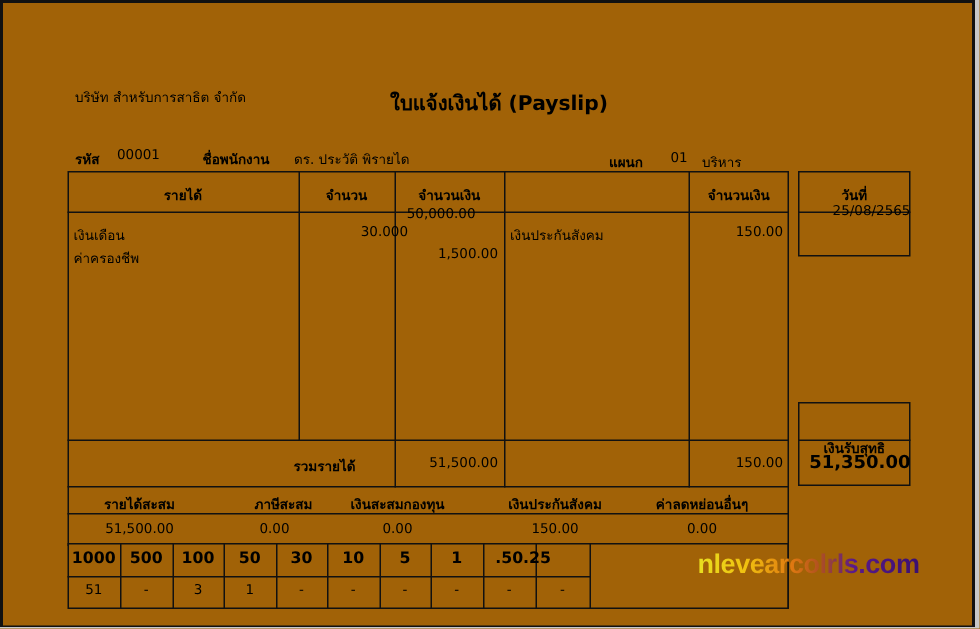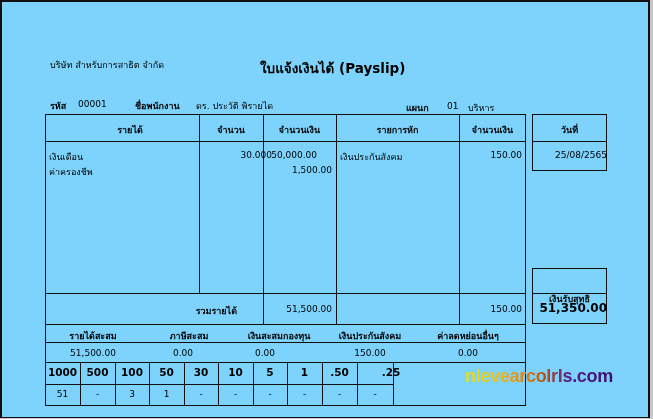--- a/index.html
+++ b/index.html
@@ -2,21 +2,21 @@
 <html><head>
 <meta charset="utf-8">
 <style>
   html, body { margin: 0; padding: 0; }
   body {
     width: 653px; height: 419px; background: #c8c8c8; position: relative; overflow: hidden;
     font-family: "DejaVu Sans", sans-serif; color: #000;
   }
   .page {
     position: absolute; left: 0; top: 0; width: 650px; height: 418px;
-    background: #7dd3fc; border: 1px solid #111; border-width: 2px 2px 1px 2px; box-sizing: border-box;
+    background: #a16207; border: 1px solid #111; border-width: 2px 2px 1px 2px; box-sizing: border-box;
   }
   .abs { position: absolute; }
   .company { left: 48px; top: 56px; font-size: 9px; }
   .doc-title { left: 258px; top: 55px; font-size: 13.5px; font-weight: bold; }
   .emp-code-label { left: 48px; top: 97px; font-size: 9px; font-weight: bold; }
   .emp-code { left: 76px; top: 97px; font-size: 9px; }
   .emp-name-label { left: 133px; top: 97px; font-size: 9px; font-weight: bold; }
   .emp-name { left: 194px; top: 97px; font-size: 9px; }
   .dept-label { left: 404px; top: 99px; font-size: 9px; font-weight: bold; }
   .dept-code { left: 445px; top: 99px; font-size: 9px; }
@@ -61,48 +61,47 @@
 
   <div class="box" style="left:43px; top:112px; width:481px; height:211px;"></div>
   <div class="hline" style="left:43px; top:139px; width:481px;"></div>
   <div class="hline" style="left:43px; top:291px; width:481px;"></div>
 
   <div class="vline" style="left:197px; top:112px; height:180px;"></div>
   <div class="vline" style="left:261px; top:112px; height:211px;"></div>
   <div class="vline" style="left:334px; top:112px; height:211px;"></div>
   <div class="vline" style="left:457px; top:112px; height:211px;"></div>
 
-  <div class="cell hdr center" style="left:27px; width:154px; top:121px;padding-left:24px;">รายได้</div>
+  <div class="cell hdr center" style="left:43px; width:154px; top:121px;">รายได้</div>
   <div class="cell hdr center" style="left:197px; width:64px; top:121px;">จำนวน</div>
   <div class="cell hdr center" style="left:261px; width:73px; top:121px;">จำนวนเงิน</div>
-  <div class="cell hdr center" style="left:334px; width:123px; top:121px;">รายการหัก</div>
   <div class="cell hdr center" style="left:457px; width:67px; top:121px;">จำนวนเงิน</div>
 
   <div class="cell" style="left:47px; top:148px;">เงินเดือน</div>
   <div class="cell right" style="left:212px; width:58px; top:148px;">30.000</div>
-  <div class="cell right" style="left:261px; width:54px; top:148px;">50,000.00</div>
+  <div class="cell right" style="left:261px; width:54px; top:136px;">50,000.00</div>
 
   <div class="cell" style="left:47px; top:163px;">ค่าครองชีพ</div>
   <div class="cell right" style="left:197px; width:58px; top:163px;"></div>
   <div class="cell right" style="left:261px; width:69px; top:163px;">1,500.00</div>
 
   <div class="cell" style="left:338px; top:148px;">เงินประกันสังคม</div>
   <div class="cell right" style="left:457px; width:63px; top:148px;">150.00</div>
 
   <div class="cell hdr right" style="left:43px; width:192px; top:302px;">รวมรายได้</div>
   <div class="cell right" style="left:261px; width:69px; top:302px;">51,500.00</div>
   <div class="cell right" style="left:457px; width:63px; top:302px;">150.00</div>
 
   <div class="vline" style="left:43px; top:322px; height:40px;"></div>
   <div class="vline" style="left:523px; top:322px; height:82px;"></div>
   <div class="hline" style="left:43px; top:340px; width:481px;"></div>
 
   <div class="cell hdr center" style="left:43px; width:96px; top:327px;">รายได้สะสม</div>
   <div class="cell hdr center" style="left:139px; width:96px; top:327px;">ภาษีสะสม</div>
-  <div class="cell hdr center" style="left:229px; width:96px; top:327px;">เงินสะสมกองทุน</div>
+  <div class="cell hdr center" style="left:215px; width:96px; top:327px;">เงินสะสมกองทุน</div>
   <div class="cell hdr center" style="left:320px; width:96px; top:327px;">เงินประกันสังคม</div>
   <div class="cell hdr center" style="left:418px; width:96px; top:327px;">ค่าลดหย่อนอื่นๆ</div>
 
   <div class="cell center" style="left:43px; width:96px; top:346px;">51,500.00</div>
   <div class="cell center" style="left:133px; width:96px; top:346px;">0.00</div>
   <div class="cell center" style="left:215px; width:96px; top:346px;">0.00</div>
   <div class="cell center" style="left:320px; width:96px; top:346px;">150.00</div>
   <div class="cell center" style="left:418px; width:96px; top:346px;">0.00</div>
 
   <div class="box" style="left:43px; top:360px; width:481px; height:44px;"></div>
@@ -120,37 +119,37 @@
 
   <div class="cell denom-hdr center" style="left:43px; width:35px; top:364px;">1000</div>
   <div class="cell denom-hdr center" style="left:78px; width:35px; top:364px;">500</div>
   <div class="cell denom-hdr center" style="left:113px; width:34px; top:364px;">100</div>
   <div class="cell denom-hdr center" style="left:147px; width:35px; top:364px;">50</div>
   <div class="cell denom-hdr center" style="left:182px; width:34px; top:364px;">30</div>
   <div class="cell denom-hdr center" style="left:216px; width:35px; top:364px;">10</div>
   <div class="cell denom-hdr center" style="left:251px; width:34px; top:364px;">5</div>
   <div class="cell denom-hdr center" style="left:285px; width:35px; top:364px;">1</div>
   <div class="cell denom-hdr center" style="left:320px; width:35px; top:364px;">.50</div>
-  <div class="cell denom-hdr center" style="left:371px; width:36px; top:364px;">.25</div>
+  <div class="cell denom-hdr center" style="left:338px; width:36px; top:364px;">.25</div>
 
   <div class="cell denom-val center" style="left:43px; width:35px; top:387px;">51</div>
   <div class="cell denom-val center" style="left:78px; width:35px; top:387px;">-</div>
   <div class="cell denom-val center" style="left:113px; width:34px; top:387px;">3</div>
   <div class="cell denom-val center" style="left:147px; width:35px; top:387px;">1</div>
   <div class="cell denom-val center" style="left:182px; width:34px; top:387px;">-</div>
   <div class="cell denom-val center" style="left:216px; width:35px; top:387px;">-</div>
   <div class="cell denom-val center" style="left:251px; width:34px; top:387px;">-</div>
   <div class="cell denom-val center" style="left:285px; width:35px; top:387px;">-</div>
   <div class="cell denom-val center" style="left:320px; width:35px; top:387px;">-</div>
   <div class="cell denom-val center" style="left:355px; width:36px; top:387px;">-</div>
 
   <div class="box" style="left:530px; top:112px; width:75px; height:57px;"></div>
   <div class="hline" style="left:530px; top:139px; width:75px;"></div>
   <div class="cell hdr center" style="left:530px; width:75px; top:121px;">วันที่</div>
-  <div class="cell center" style="left:530px; width:98px; top:148px;text-align:center;">25/08/2565</div>
+  <div class="cell center" style="left:530px; width:98px; top:134px;text-align:center;">25/08/2565</div>
 
   <div class="box" style="left:530px; top:266px; width:75px; height:56px;"></div>
   <div class="hline" style="left:530px; top:291px; width:75px;"></div>
   <div class="cell hdr center" style="left:530px; width:75px; top:290px;">เงินรับสุทธิ</div>
   <div class="cell net-amount center" style="left:530px; width:75px; top:299px;text-align:right;">51,350.00</div>
 
   <div class="watermark">nlevearcolrls.com</div>
 </div>
 
 </body></html>

